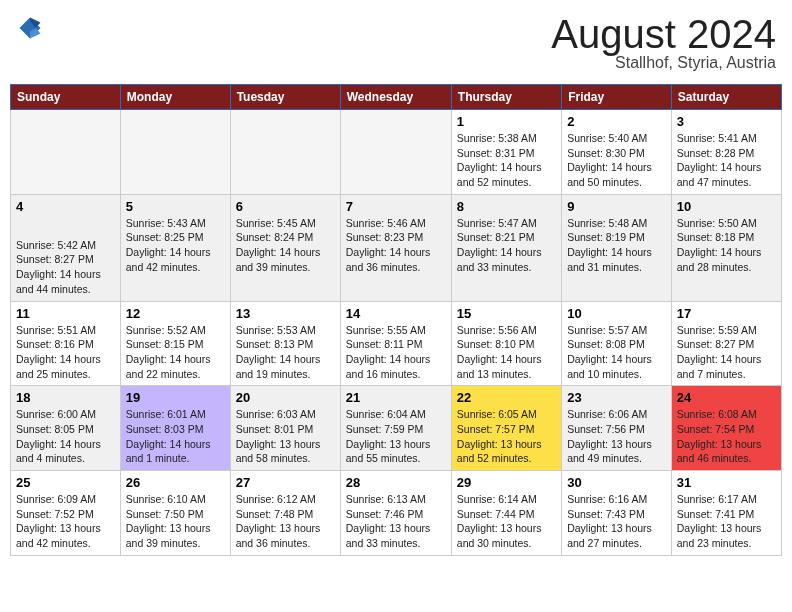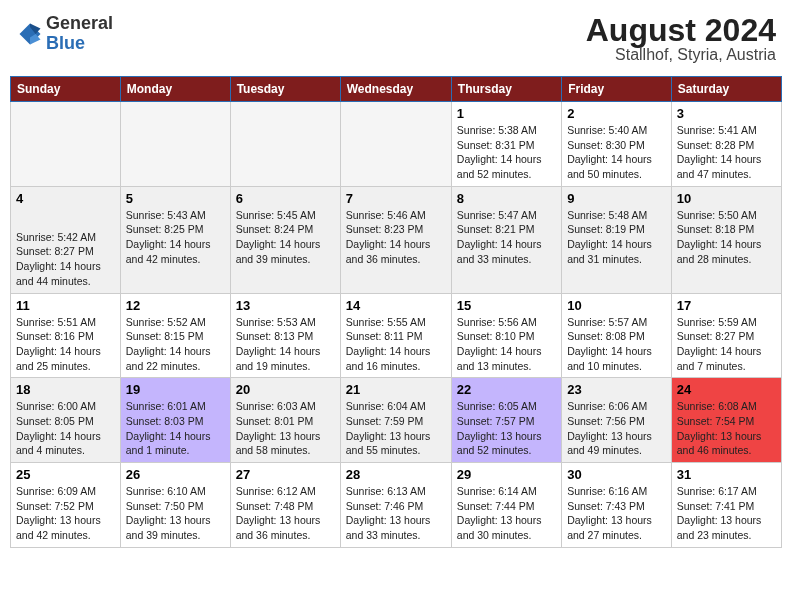--- a/index.html
+++ b/index.html
@@ -30,22 +30,22 @@
     .logo-general { color: #333; }
     .logo-blue { color: #2a6db5; }
     .logo-icon {
       width: 28px;
       height: 28px;
     }
     .title-block {
       text-align: right;
     }
     .month-title {
-      font-size: 32px;
-      font-weight: bold;
+      font-size: 40px;
+      font-weight: normal;
       color: #222;
       line-height: 1;
     }
     .location-title {
       font-size: 16px;
       color: #444;
     }
     .calendar-table {
       width: 100%;
       border-collapse: collapse;
@@ -92,26 +92,20 @@
 </head>
 <body>
 
 <div class="header">
   <div class="logo">
     <svg class="logo-icon" viewBox="0 0 40 40">
       <polygon points="20,5 35,20 20,35 5,20" fill="#2a6db5"></polygon>
       <polygon points="20,5 35,12 28,20 20,10" fill="#1a4f8a"></polygon>
       <polygon points="28,20 35,28 20,35 20,25" fill="#4a8fd5"></polygon>
     </svg>
-    <div>
-      <div class="logo-text">
-        <span class="logo-general">General</span><br>
-        <span class="logo-blue">Blue</span>
-      </div>
-    </div>
   </div>
   <div class="title-block">
     <div class="month-title">August 2024</div>
     <div class="location-title">Stallhof, Styria, Austria</div>
   </div>
 </div>
 
 <table class="calendar-table">
   <thead>
     <tr>
@@ -276,21 +270,21 @@
 Daylight: 13 hours
 and 58 minutes.</div>
         </td>
         <td style="background: rgb(240, 240, 240);">
           <span class="day-number">21</span>
           <div class="day-info" style="white-space: pre-line;">Sunrise: 6:04 AM
 Sunset: 7:59 PM
 Daylight: 13 hours
 and 55 minutes.</div>
         </td>
-        <td style="background: #c4b5fd;">
+        <td style="background: #fde047;">
           <span class="day-number">22</span>
           <div class="day-info" style="white-space: pre-line;">Sunrise: 6:05 AM
 Sunset: 7:57 PM
 Daylight: 13 hours
 and 52 minutes.</div>
         </td>
         <td style="background: rgb(240, 240, 240);">
           <span class="day-number">23</span>
           <div class="day-info" style="white-space: pre-line;">Sunrise: 6:06 AM
 Sunset: 7:56 PM

